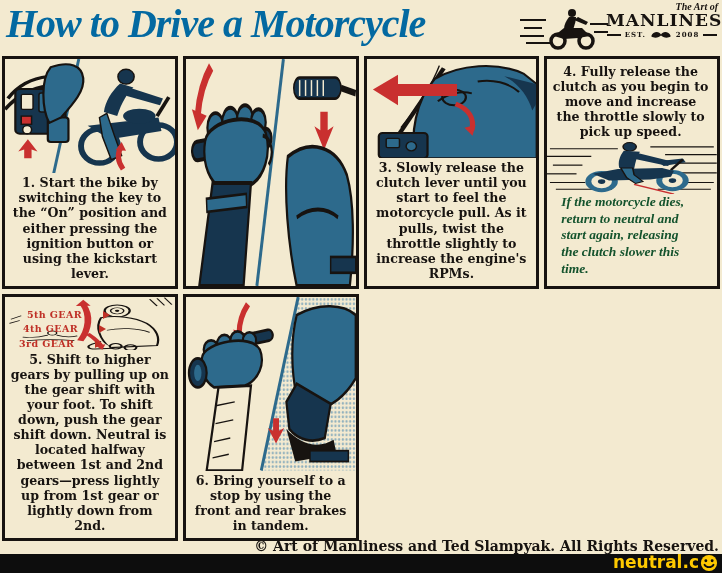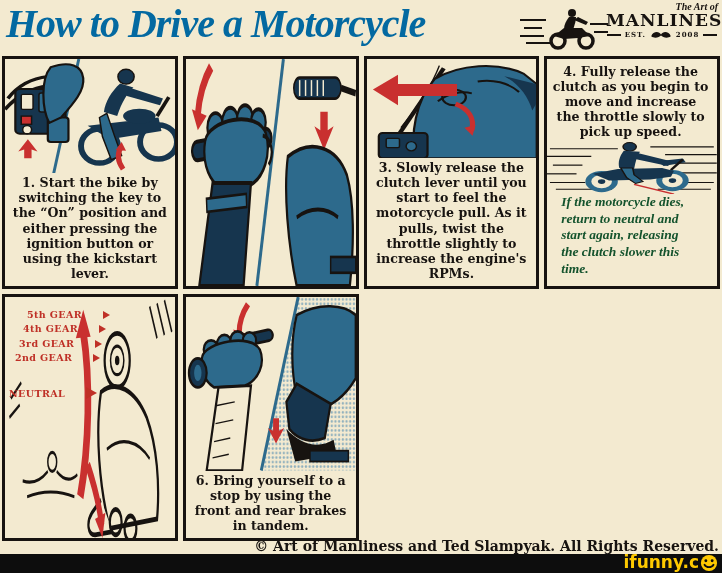--- a/index.html
+++ b/index.html
@@ -272,20 +272,21 @@
         <div class="gear-label" style="left:10px;top:55px">
             <span>2nd GEAR</span>
             <span class="tri"></span>
           </div>
         <div class="gear-label" style="left:4px;top:90px">
             <span>NEUTRAL</span>
             <span class="tri big"></span>
           </div>
 
       </div>
+      <div class="caption">5. Shift to higher gears by pulling up on the gear shift with your foot. To shift down, push the gear shift down. Neutral is located halfway between 1st and 2nd gears—press lightly up from 1st gear or lightly down from 2nd.</div>
     </div>
 
     <div class="panel">
       <div class="illus">
         <svg viewBox="0 0 230 192" preserveAspectRatio="none">
           <defs>
             <pattern id="ht6" width="5" height="5" patternUnits="userSpaceOnUse">
               <rect width="5" height="5" fill="#f3ead0"></rect>
               <circle cx="2.5" cy="2.5" r="1.5" fill="#8fb0bd"></circle>
             </pattern>
@@ -320,21 +321,21 @@
         </svg>
       </div>
       <div class="caption">6. Bring yourself to a stop by using the front and rear brakes in tandem.</div>
     </div>
   </div>
 
   <div class="copyright">© Art of Manliness and Ted Slampyak. All Rights Reserved.</div>
 
   <div class="ifunny-bar">
     <div class="ifunny-logo">
-      <span>ifunny.c</span>
+      <span>neutral.c</span>
         <svg width="18" height="18" viewBox="0 0 20 20" style="margin-left:1px;margin-top:3px;">
         <circle cx="10" cy="10" r="9" fill="#fec900"></circle>
         <circle cx="6.5" cy="7.5" r="1.6" fill="#0d0d0d"></circle>
         <circle cx="13.5" cy="7.5" r="1.6" fill="#0d0d0d"></circle>
         <path d="M5,12 C7,15.5 13,15.5 15,12" stroke="#0d0d0d" stroke-width="2" fill="none" stroke-linecap="round"></path>
       </svg>
     </div>
   </div>
 
 </div>

